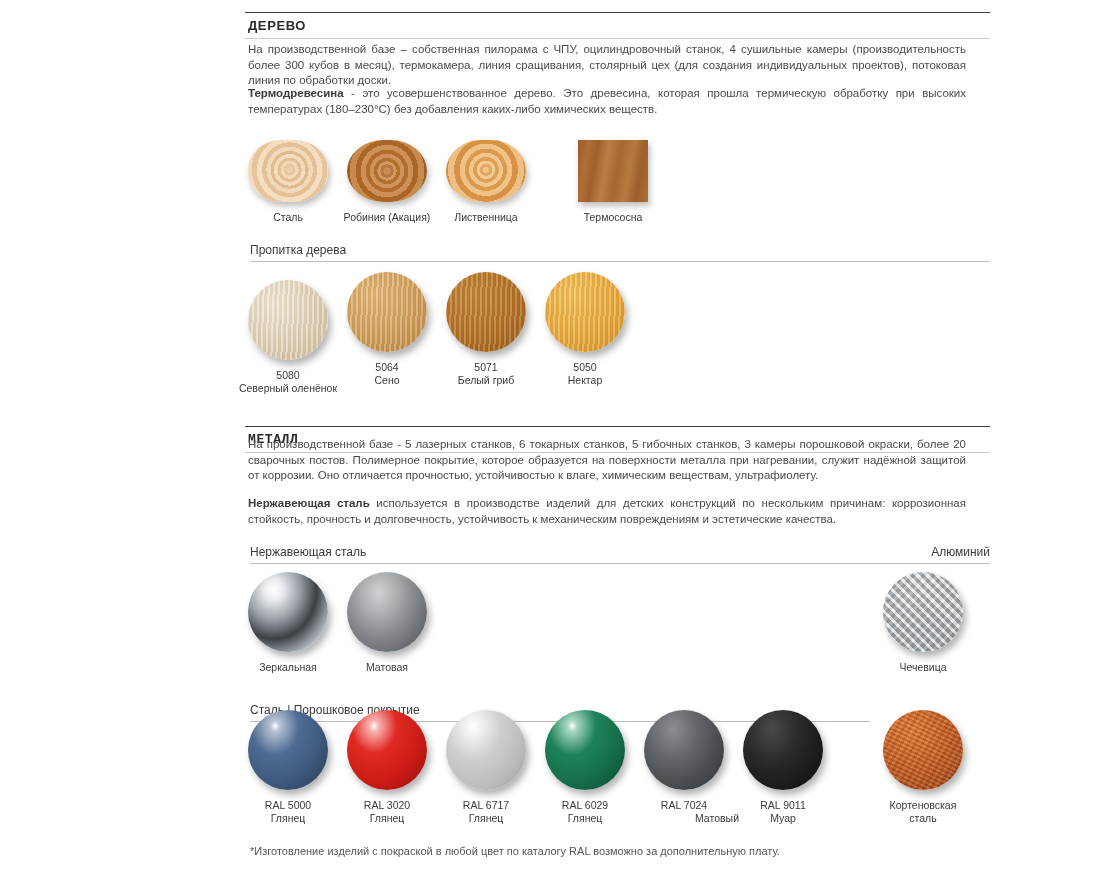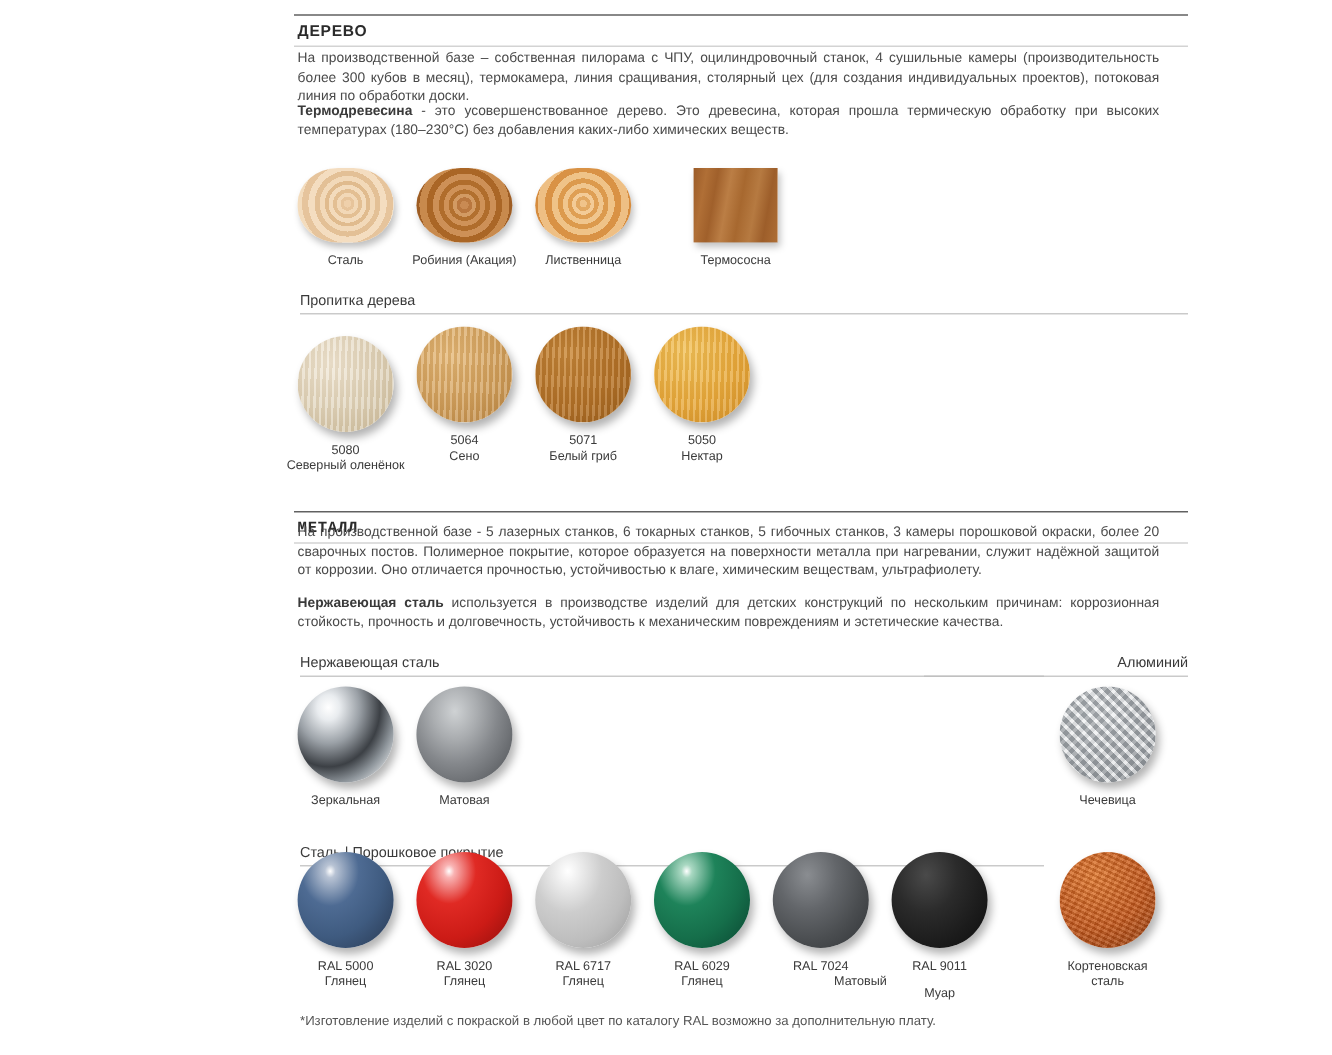--- a/index.html
+++ b/index.html
@@ -279,21 +279,21 @@
 
   <div class="swatch" style="left:629px; top:710px;">
     <div class="disc shadow" style="background: radial-gradient(ellipse at 36% 24%, #8a8d91 0%, #63666a 34%, #4a4d50 64%, #303336 100%);"></div>
     <div class="caption">RAL 7024</div>
     <div class="caption" style="margin-top:0;text-align:right;">Матовый</div>
   </div>
 
   <div class="swatch" style="left:728px; top:710px;">
     <div class="disc shadow" style="background: radial-gradient(ellipse at 36% 24%, #4a4a4a 0%, #2b2b2b 36%, #1b1b1b 68%, #0d0d0d 100%);"></div>
     <div class="caption">RAL 9011</div>
-    <div class="caption" style="margin-top:10px;">Муар</div>
+    <div class="caption" style="margin-top:0;">Муар</div>
   </div>
 
   <div class="swatch" style="left:868px; top:710px;">
     <div class="disc shadow" style="background:
         repeating-linear-gradient(25deg, rgba(255,255,255,0.10) 0 2px, rgba(90,35,5,0.18) 2px 4px),
         repeating-linear-gradient(-60deg, rgba(255,220,180,0.10) 0 3px, rgba(120,50,10,0.14) 3px 6px),
         radial-gradient(circle at 36% 26%, #e27b33 0%, #c4581d 55%, #8f3d13 100%);"></div>
     <div class="caption">Кортеновская</div>
     <div class="caption" style="margin-top:0;">сталь</div>
   </div>

